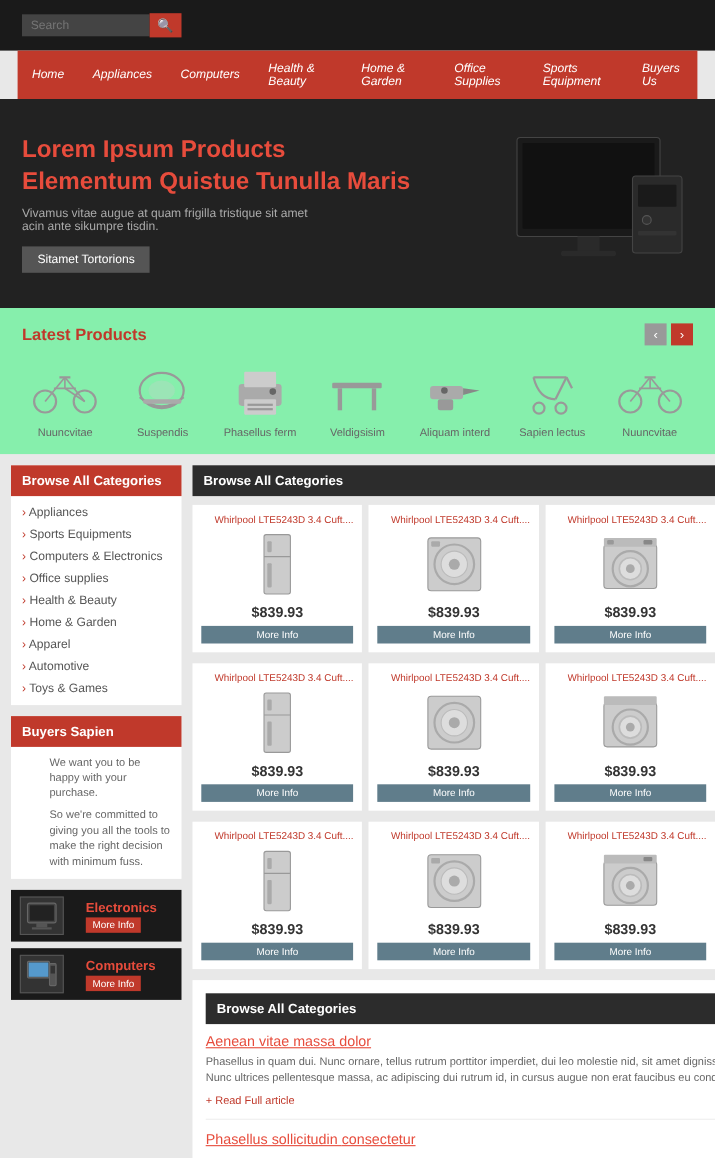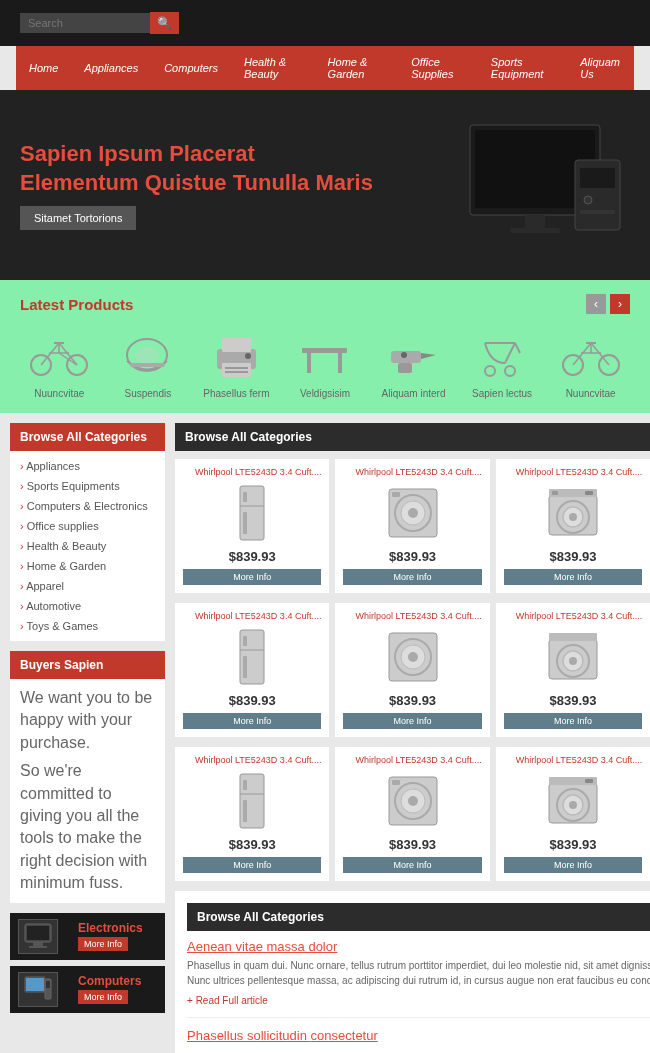--- a/index.html
+++ b/index.html
@@ -2,21 +2,21 @@
 <html><head>
   <meta charset="utf-8">
   <style>
     * { margin: 0; padding: 0; box-sizing: border-box; }
     body { font-family: Arial, sans-serif; font-size: 12px; background: #e8e8e8; color: #333; width: 650px; }
 
     
     .header { background: #1a1a1a; padding: 12px 20px; display: flex; align-items: center; justify-content: space-between; }
     .logo { color: #fff; font-size: 20px; font-weight: bold; }
     .search-bar { display: flex; align-items: center; }
-    .search-bar input { background: #444; border: none; color: #ccc; padding: 4px 8px; width: 130px; font-size: 11px; }
+    .search-bar input { background: #444; border: none; color: #ccc; padding: 4px 8px; width: 116px; font-size: 11px; }
     .search-bar button { background: #c0392b; border: none; color: #fff; padding: 4px 7px; cursor: pointer; font-size: 12px; }
 
     
     .nav { background: #c0392b; display: flex; align-items: center; position: relative; }
     .nav a { color: #fff; text-decoration: none; padding: 10px 13px; font-size: 11px; display: inline-block; font-style: italic; }
 
     
     .hero { background: #222; padding: 30px 20px; display: flex; align-items: center; justify-content: space-between; min-height: 160px; }
     .hero-text h2 { color: #e74c3c; font-size: 22px; line-height: 1.3; margin-bottom: 8px; }
     .hero-text p { color: #aaa; font-size: 11px; margin-bottom: 12px; max-width: 280px; }
@@ -39,21 +39,21 @@
 
     
     .sidebar { width: 155px; flex-shrink: 0; }
     .sidebar-section { background: #fff; margin-bottom: 10px; }
     .sidebar-title { background: #c0392b; color: #fff; font-size: 12px; font-weight: bold; padding: 7px 10px; }
     .sidebar-list { list-style: none; padding: 5px 0; }
     .sidebar-list li { padding: 4px 10px; font-size: 11px; color: #555; cursor: pointer; }
     .sidebar-list li:before { content: '› '; color: #c0392b; }
     .buyers-guide { background: #fff; margin-bottom: 10px; }
     .buyers-title { background: #c0392b; color: #fff; font-size: 12px; font-weight: bold; padding: 7px 10px; }
-    .buyers-content { padding: 8px 10px; font-size: 16px; color: #666; line-height: 1.4; }
+    .buyers-content { padding: 8px 10px; font-size: 10px; color: #666; line-height: 1.4; margin-left: 25px; }
     .promo-card { background: #1a1a1a; margin-bottom: 6px; display: flex; align-items: center; padding: 6px 8px; gap: 20px; cursor: pointer; }
     .promo-icon { width: 40px; height: 35px; background: #333; border: 1px solid #555; display: flex; align-items: center; justify-content: center; }
     .promo-text { flex: 1; }
     .promo-text .promo-name { color: #e74c3c; font-size: 12px; font-weight: bold; }
     .promo-btn { background: #c0392b; color: #fff; font-size: 9px; padding: 2px 6px; border: none; cursor: pointer; margin-top: 2px; display: inline-block; }
 
     
     .content { flex: 1; }
     .cat-header { background: #2c2c2c; color: #fff; font-size: 12px; font-weight: bold; padding: 7px 10px; margin-bottom: 8px; }
     .products-grid { display: grid; grid-template-columns: repeat(4, 1fr); gap: 6px; margin-bottom: 10px; }
@@ -84,30 +84,31 @@
 
 <div style="position:relative; margin: 0 16px;">
   <nav class="nav">
     <a>Home</a>
     <a>Appliances</a>
     <a>Computers</a>
     <a>Health &amp; Beauty</a>
     <a>Home &amp; Garden</a>
     <a>Office Supplies</a>
     <a>Sports Equipment</a>
-    <a>Aliquam Us</a>
+    <a>Buyers Us</a>
   </nav>
 </div>
 
 <div class="hero">
   <div class="hero-text">
     <h2>
-      <span>Sapien Ipsum Placerat</span><br>
+      <span>Lorem Ipsum Products</span><br>
       <span>Elementum Quistue Tunulla Maris</span>
     </h2>
+    <p>Vivamus vitae augue at quam frigilla tristique sit amet acin ante sikumpre tisdin.</p>
     <button class="hero-btn">Sitamet Tortorions</button>
   </div>
   <div class="hero-img">
 
     <svg width="190" height="130" viewBox="0 0 190 130">
 
       <rect x="30" y="5" width="130" height="90" rx="3" fill="#1a1a1a" stroke="#444" stroke-width="1"></rect>
       <rect x="35" y="10" width="120" height="78" rx="1" fill="#111"></rect>
 
       <rect x="85" y="95" width="20" height="15" fill="#2a2a2a"></rect>

